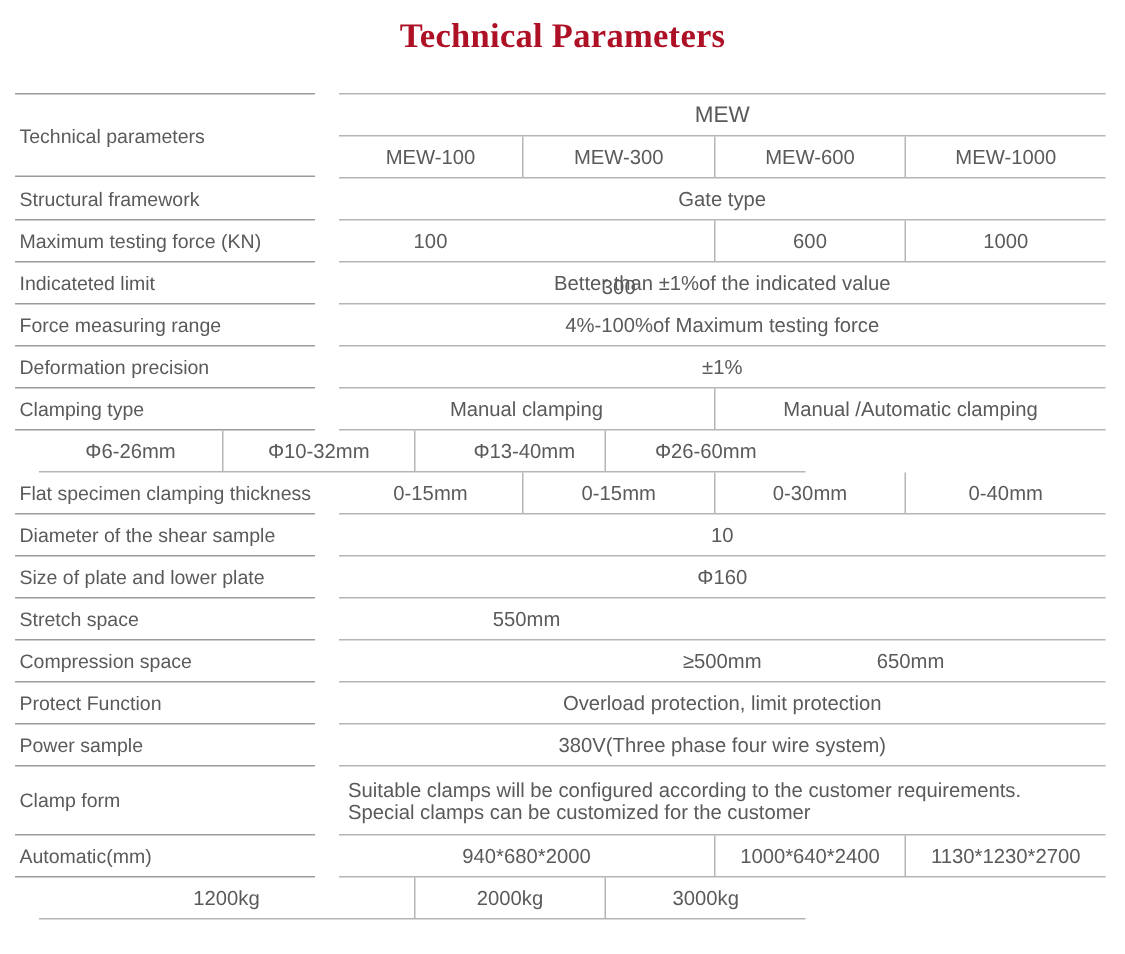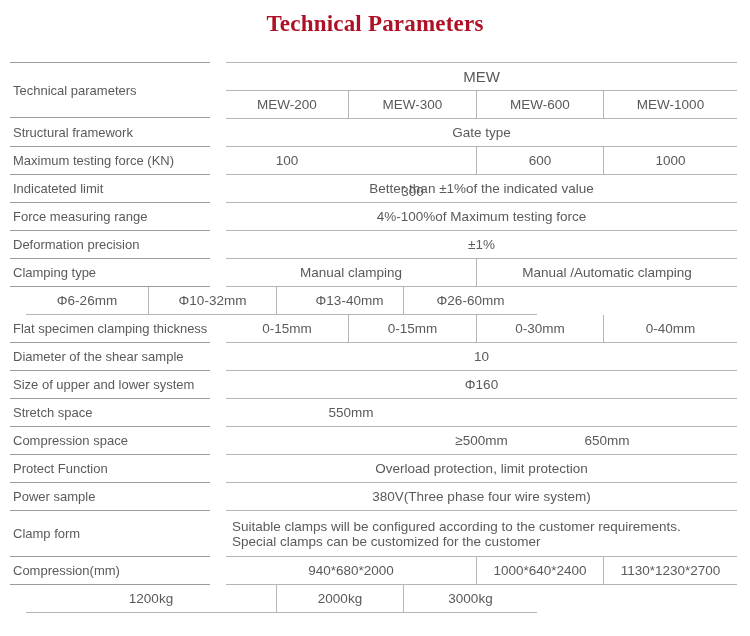--- a/index.html
+++ b/index.html
@@ -63,21 +63,21 @@
 <div class="title">Technical Parameters</div>
 
 <div class="table-wrap">
 
   <div class="trow header">
     <div class="tlabel">Technical parameters</div>
     <div class="tgap"></div>
     <div class="header-right">
       <div class="header-group">MEW</div>
       <div class="header-models">
-        <div class="tcell" style="width:122px">MEW-200</div>
+        <div class="tcell" style="width:122px">MEW-100</div>
         <div class="tcell" style="width:128px">MEW-300</div>
         <div class="tcell" style="width:127px">MEW-600</div>
         <div class="tcell" style="width:134px">MEW-1000</div>
       </div>
     </div>
   </div>
 
   <div id="table-body">
       <div class="trow h28">
         <div class="tlabel">Structural framework</div>
@@ -145,21 +145,21 @@
         </div>
       </div>
       <div class="trow h28">
         <div class="tlabel">Diameter of the shear sample</div>
         <div class="tgap"></div>
         <div class="tcells">
           <div class="tcell" style="width: 511px;">10</div>
         </div>
       </div>
       <div class="trow h28">
-        <div class="tlabel">Size of upper and lower system</div>
+        <div class="tlabel">Size of plate and lower plate</div>
         <div class="tgap"></div>
         <div class="tcells">
           <div class="tcell" style="width: 511px;">Φ160</div>
         </div>
       </div>
       <div class="trow h28">
         <div class="tlabel">Stretch space</div>
         <div class="tgap"></div>
         <div class="tcells">
           <div class="tcell" style="width: 250px;">550mm</div>
@@ -189,21 +189,21 @@
       </div>
       <div class="trow h46">
         <div class="tlabel">Clamp form</div>
         <div class="tgap"></div>
         <div class="tcells">
           <div class="tcell left" style="width: 511px;">Suitable clamps will be configured according to the customer requirements.
 Special clamps can be customized for the customer</div>
         </div>
       </div>
       <div class="trow h28">
-        <div class="tlabel">Compression(mm)</div>
+        <div class="tlabel">Automatic(mm)</div>
         <div class="tgap"></div>
         <div class="tcells">
           <div class="tcell" style="width: 250px;">940*680*2000</div>
           <div class="tcell" style="width: 127px;">1000*640*2400</div>
           <div class="tcell" style="width: 134px;">1130*1230*2700</div>
         </div>
       </div>
       <div class="trow h28">
         <div class="tgap"></div>
         <div class="tcells">

